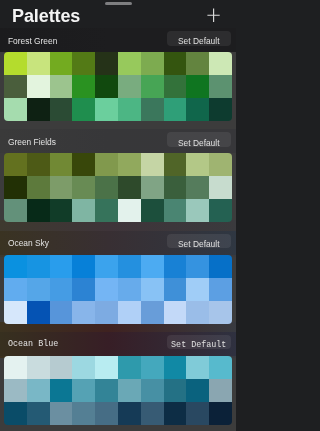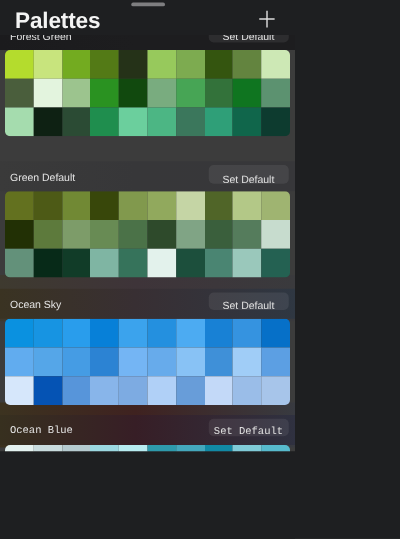--- a/index.html
+++ b/index.html
@@ -1,18 +1,18 @@
 <!DOCTYPE html>
 <html><head>
 <meta charset="utf-8">
 <style>
   * { margin:0; padding:0; box-sizing:border-box; }
   html,body { width:236px; height:431px; overflow:hidden; background:#1e1f21; }
   body { font-family:"Liberation Sans", sans-serif; -webkit-font-smoothing:antialiased; }
-  #app { position:relative; width:236px; height:361px; overflow:hidden; background:#3c3c3c; }
+  #app { position:relative; width:236px; height:431px; overflow:hidden; background:#3c3c3c; }
 
   .band { position:absolute; left:0; width:236px; }
 
   
   #topbar { position:absolute; left:0; top:0; width:236px; height:28px; background:#1e1f21; z-index:5; }
   #handle { position:absolute; left:105px; top:2px; width:27px; height:3px; border-radius:1.5px; background:#7e7e80; }
   #title { position:absolute; left:12px; top:6.5px; font-size:18px; line-height:18px; font-weight:bold;
            color:#f4f4f4; letter-spacing:-0.1px; }
   #addbtn { position:absolute; left:205px; top:7px; width:17px; height:17px; }
 
@@ -43,21 +43,21 @@
     <div id="handle"></div>
     <div id="title">Palettes</div>
     <div id="addbtn">
       <svg width="17" height="17" viewBox="0 0 17 17">
         <path d="M8.6 1.5 V15.0 M2.4 8.25 H14.7" stroke="#dcdcdc" stroke-width="1.15"></path>
       </svg>
     </div>
   </div>
 
   <div id="cards">
-      <div class="card" style="top: 16px;">
+      <div class="card" style="top: 28px;">
         <div class="card-head" style="background: linear-gradient(90deg, rgb(27, 27, 29) 0%, rgb(29, 29, 31) 46%, rgb(29, 29, 31) 100%);">
           <div class="pname">Forest Green</div>
           <div class="setdef">
             <span>Set Default</span>
           </div>
         </div>
         <div class="grid">
           <div class="sw" title="#b4dc2d" style="background: rgb(180, 220, 45);"></div>
           <div class="sw" title="#c8e47d" style="background: rgb(200, 228, 125);"></div>
           <div class="sw" title="#73ab20" style="background: rgb(115, 171, 32);"></div>
@@ -85,21 +85,21 @@
           <div class="sw" title="#6bcf9d" style="background: rgb(107, 207, 157);"></div>
           <div class="sw" title="#4cb684" style="background: rgb(76, 182, 132);"></div>
           <div class="sw" title="#3b775c" style="background: rgb(59, 119, 92);"></div>
           <div class="sw" title="#2f9f78" style="background: rgb(47, 159, 120);"></div>
           <div class="sw" title="#10664b" style="background: rgb(16, 102, 75);"></div>
           <div class="sw" title="#0d3b2f" style="background: rgb(13, 59, 47);"></div>
         </div>
       </div>
       <div class="card" style="top: 129.33px;">
         <div class="card-head" style="background: linear-gradient(90deg, rgb(58, 58, 58) 0%, rgb(55, 55, 57) 46%, rgb(55, 55, 58) 100%);">
-          <div class="pname">Green Default</div>
+          <div class="pname">Green Fields</div>
           <div class="setdef">
             <span>Set Default</span>
           </div>
         </div>
         <div class="grid">
           <div class="sw" title="#63711f" style="background: rgb(99, 113, 31);"></div>
           <div class="sw" title="#4d5a16" style="background: rgb(77, 90, 22);"></div>
           <div class="sw" title="#718934" style="background: rgb(113, 137, 52);"></div>
           <div class="sw" title="#38470a" style="background: rgb(56, 71, 10);"></div>
           <div class="sw" title="#81994d" style="background: rgb(129, 153, 77);"></div>

